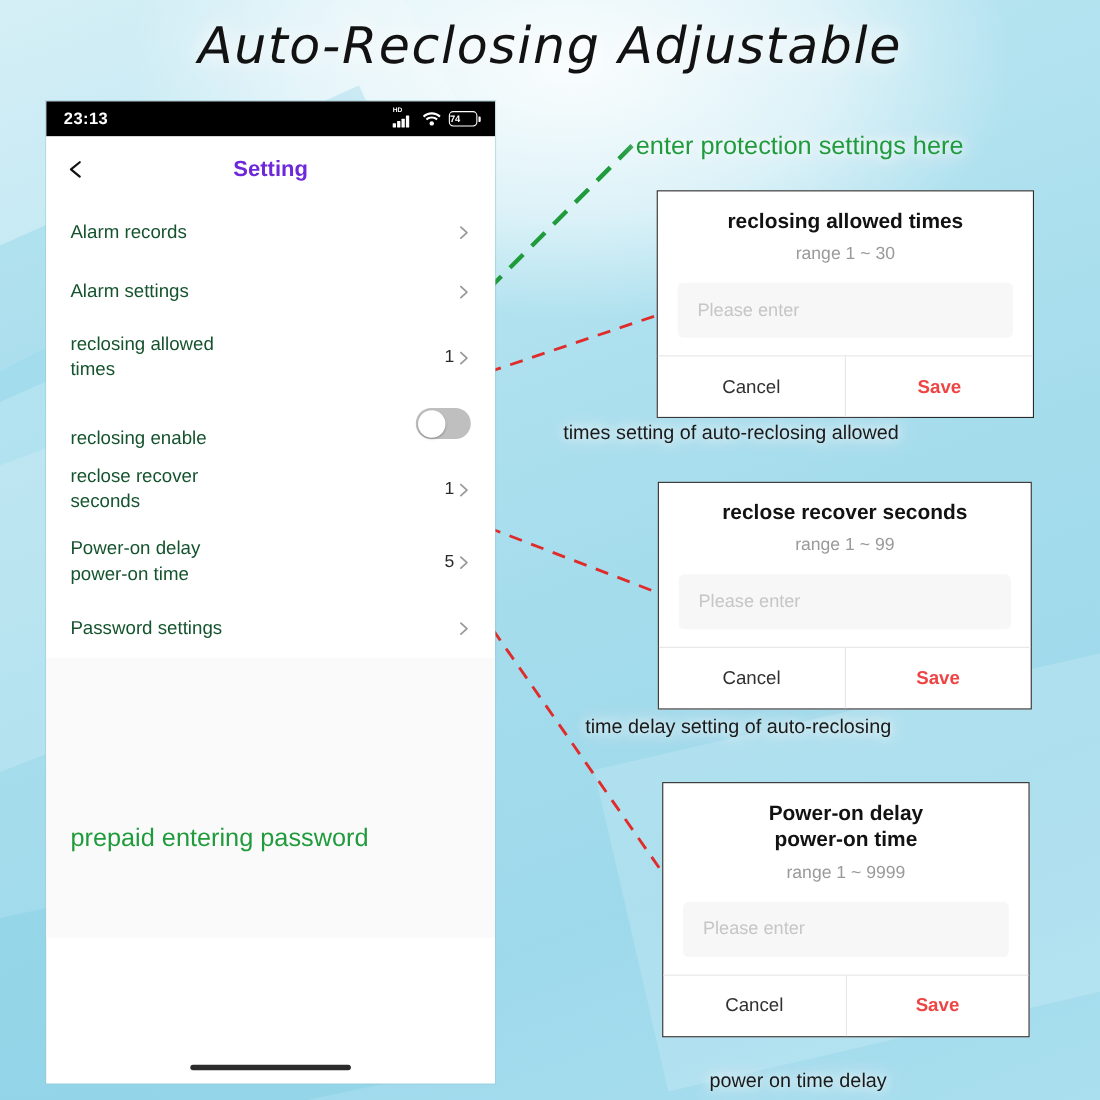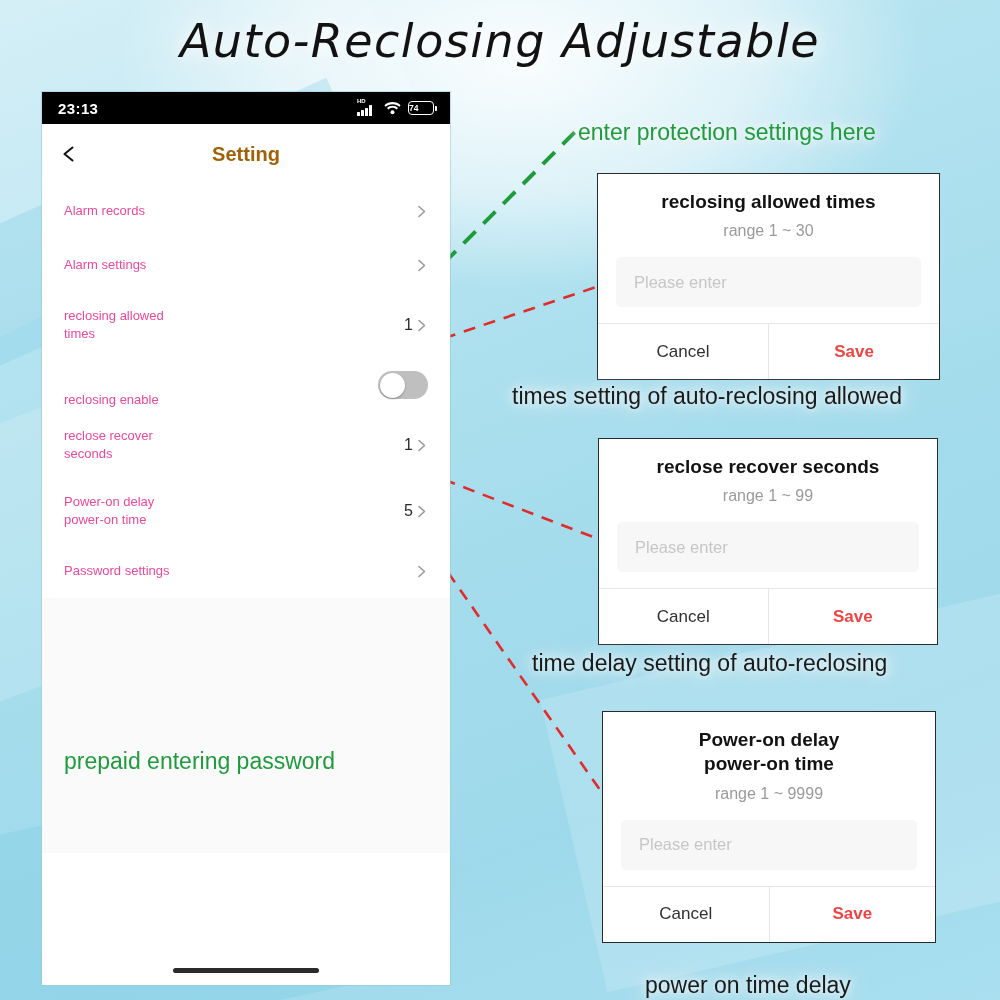--- a/index.html
+++ b/index.html
@@ -120,36 +120,36 @@
   #back-chevron {
     position: absolute; left: 18px; top: 50%;
     transform: translateY(-50%);
     width: 18px; height: 18px;
   }
   #navtitle {
     width: 100%;
     text-align: center;
     font-size: 20px;
     font-weight: 700;
-    color: #a16207;
+    color: #6d28d9;
   }
 
   #list { background: #fff; }
   .row {
     position: relative;
     display: flex;
     align-items: center;
     justify-content: space-between;
     padding: 0 22px;
     min-height: 54px;
     box-sizing: border-box;
   }
   .row .label {
-    font-size: 13px;
-    color: #ec4899;
+    font-size: 17px;
+    color: #14532d;
     line-height: 1.35;
     max-width: 250px;
   }
   .row .right {
     display: flex;
     align-items: center;
     gap: 2px;
     color: #8b8b8b;
   }
   .row .val {
@@ -250,21 +250,21 @@
     position: absolute;
     white-space: nowrap;
     text-shadow: 0 0 10px rgba(255,255,255,0.98), 0 0 20px rgba(255,255,255,0.9), 0 0 30px rgba(255,255,255,0.7);
   }
   .anno.green {
     color: #1f9b3c;
     font-size: 23px;
   }
   .anno.caption {
     color: #1a1a1a;
-    font-size: 23px;
+    font-size: 18px;
   }
 
   #lines { position: absolute; left: 0; top: 0; width: 1000px; height: 1000px; pointer-events: none; }
 </style>
 </head>
 <body>
 
 <div id="stage">
 
   <div class="band b1"></div>

